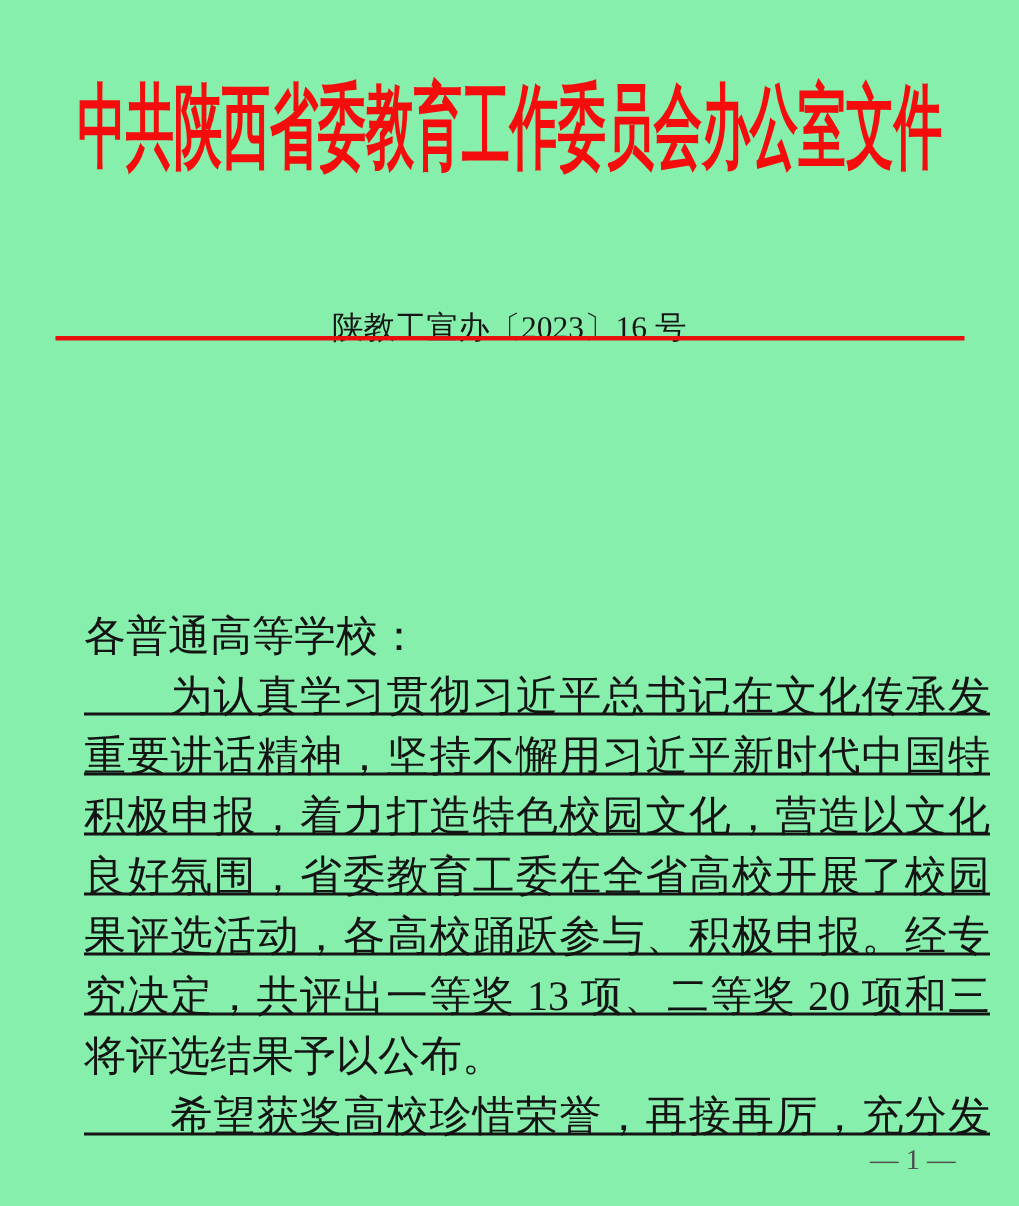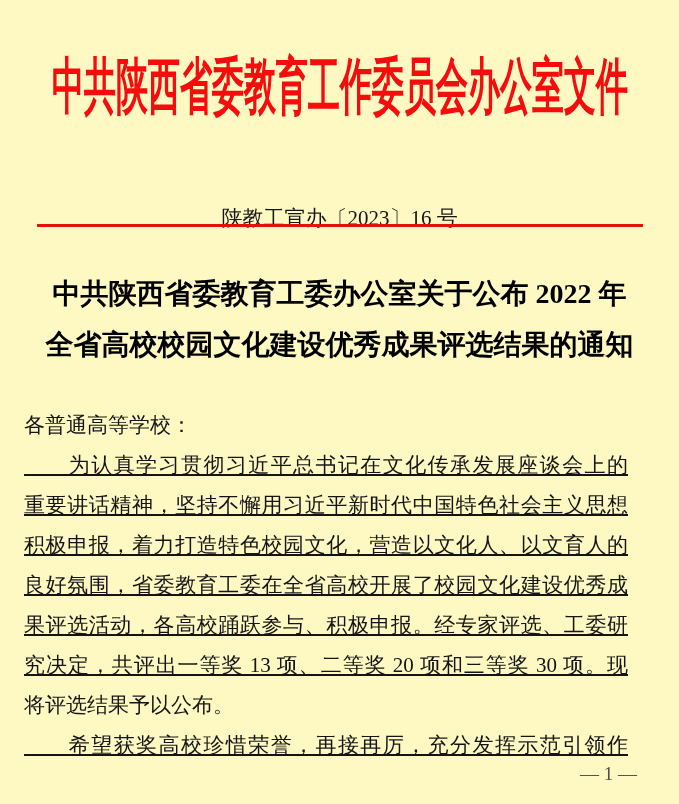--- a/index.html
+++ b/index.html
@@ -4,21 +4,21 @@
 <style>
   html, body {
     margin: 0;
     padding: 0;
     background: #ffffff;
   }
   .page {
     position: relative;
     width: 679px;
     height: 804px;
-    background: #fef9c3;
+    background: #86efac;
     overflow: hidden;
     font-family: "Liberation Serif", "DejaVu Serif", serif;
   }
   
   .masthead {
     position: absolute;
     top: 54px;
     left: 0;
     width: 100%;
     height: 66px;
@@ -66,23 +66,23 @@
     text-align: center;
     font-size: 28px;
     line-height: 51px;
     font-weight: bold;
     color: #000000;
   }
   
   .body-text {
     position: absolute;
     top: 405px;
-    left: 24px;
+    left: 56px;
     width: 604px;
-    font-size: 21px;
+    font-size: 28px;
     line-height: 40px;
     color: #141414;
   }
   .body-text .line {
     height: 40px;
     overflow: hidden;
   }
   .body-text .line.fill {
     text-align: justify;
     text-align-last: justify;
@@ -106,24 +106,20 @@
 <div class="page">
 
   <div class="masthead">
     <span class="stretch">中共陕西省委教育工作委员会办公室文件</span>
   </div>
 
   <div class="doc-number">陕教工宣办〔2023〕16 号</div>
 
   <div class="red-rule"></div>
 
-  <div class="doc-title">
-    <div>中共陕西省委教育工委办公室关于公布 2022 年</div>
-    <div>全省高校校园文化建设优秀成果评选结果的通知</div>
-  </div>
 
   <div class="body-text">
     <div class="line">各普通高等学校：</div>
     <div class="line fill">　　为认真学习贯彻习近平总书记在文化传承发展座谈会上的</div>
     <div class="line fill">重要讲话精神，坚持不懈用习近平新时代中国特色社会主义思想</div>
     <div class="line fill">积极申报，着力打造特色校园文化，营造以文化人、以文育人的</div>
     <div class="line fill">良好氛围，省委教育工委在全省高校开展了校园文化建设优秀成</div>
     <div class="line fill">果评选活动，各高校踊跃参与、积极申报。经专家评选、工委研</div>
     <div class="line fill">究决定，共评出一等奖 13 项、二等奖 20 项和三等奖 30 项。现</div>
     <div class="line">将评选结果予以公布。</div>

